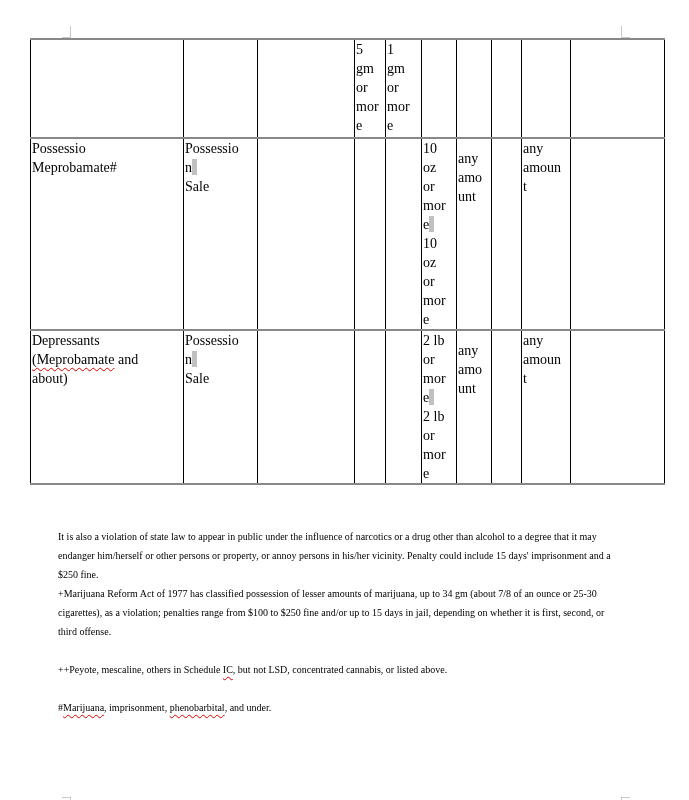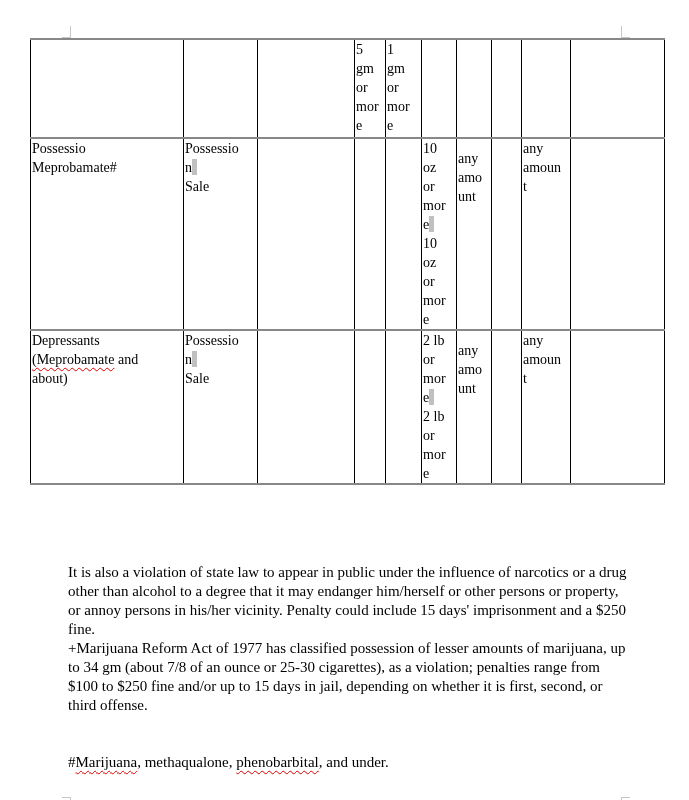--- a/index.html
+++ b/index.html
@@ -15,21 +15,21 @@
   table.grid td { border:1px solid #000; vertical-align:top; padding:0 1px; font-size:14px; line-height:19px; word-break:break-all; }
   table.grid tr { border-top:2px solid #888; border-bottom:2px solid #888; }
   table.grid tr.r1 td { height:97px; }
   table.grid tr.r2 td { height:190px; }
   table.grid tr.r3 td { height:152px; }
   .mark { display:inline-block; width:5px; height:16px; background:#c0c0c0; vertical-align:-3px; }
   .sq { text-decoration: underline wavy #d00; text-decoration-thickness:1px; text-underline-offset:3px; }
   .line { display:block; }
   .offset { display:block; margin-top:10px; }
 
-  .body-text { position:absolute; left:68px; top:527px; width:560px; font-size:15px; line-height:19px;margin-top:36px; }
+  .body-text { position:absolute; left:58px; top:527px; width:560px; font-size:10px; line-height:19px; }
   .body-text p { margin:0; }
   .gap { height:19px; }
 </style>
 </head>
 <body>
 
 <div class="corner c-tl"></div>
 <div class="corner c-tr"></div>
 <div class="corner c-bl"></div>
 <div class="corner c-br"></div>
@@ -149,15 +149,16 @@
     </td>
     <td></td>
   </tr>
 </tbody>
   </table>
 
 <div class="body-text">
   <p>It is also a violation of state law to appear in public under the influence of narcotics or a drug other than alcohol to a degree that it may endanger him/herself or other persons or property, or annoy persons in his/her vicinity. Penalty could include 15 days' imprisonment and a $250 fine.</p>
   <p>+Marijuana Reform Act of 1977 has classified possession of lesser amounts of marijuana, up to 34 gm (about 7/8 of an ounce or 25-30 cigarettes), as a violation; penalties range from $100 to $250 fine and/or up to 15 days in jail, depending on whether it is first, second, or third offense.</p>
   <div class="gap"></div>
+  <p><span>++Peyote, mescaline, others in Schedule </span><span class="sq">IC</span><span>, but not LSD, concentrated cannabis, or listed above.</span></p>
   <div class="gap"></div>
-  <p><span>#</span><span class="sq">Marijuana</span><span>, methaqualone, </span><span class="sq">phenobarbital</span><span>, and under.</span></p>
+  <p><span>#</span><span class="sq">Marijuana</span><span>, imprisonment, </span><span class="sq">phenobarbital</span><span>, and under.</span></p>
 </div>
 
 </body></html>

